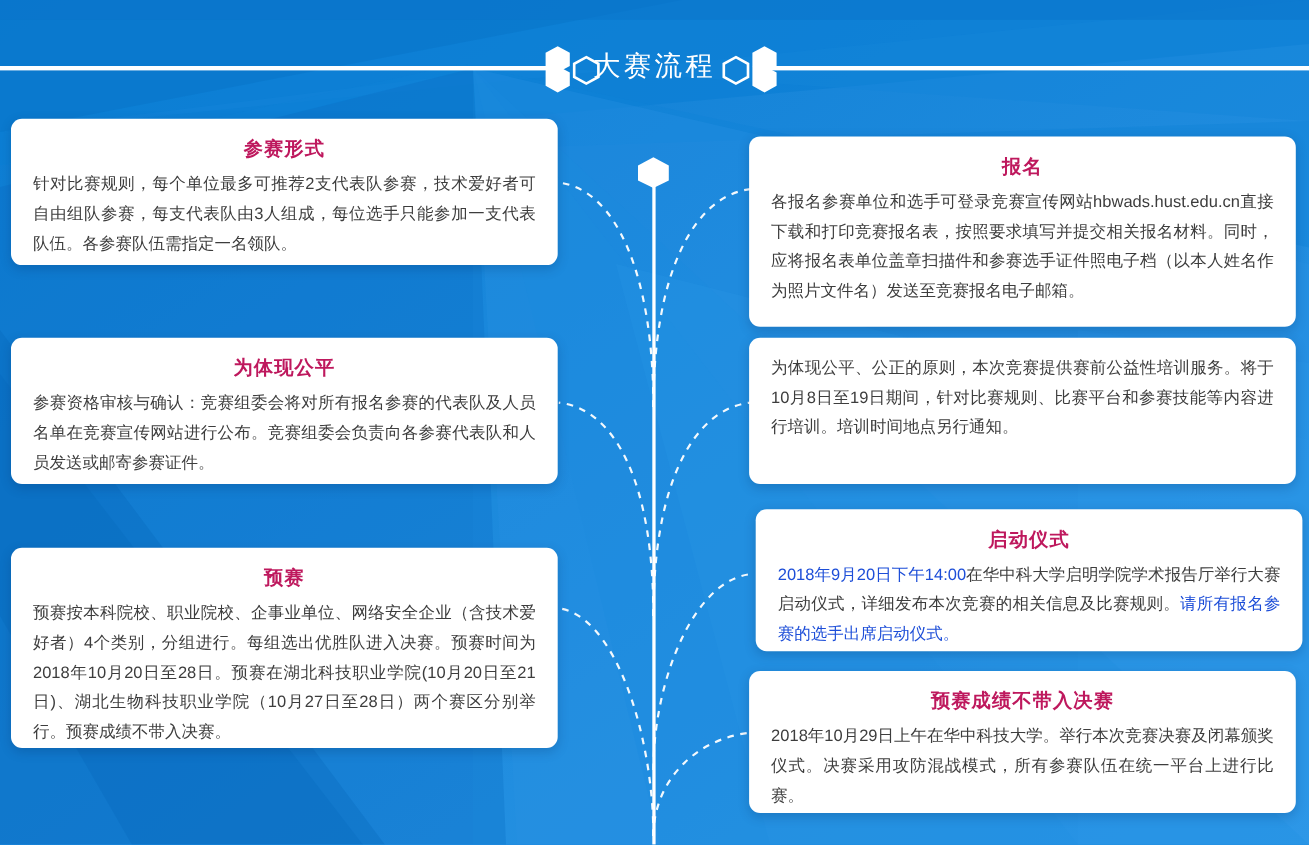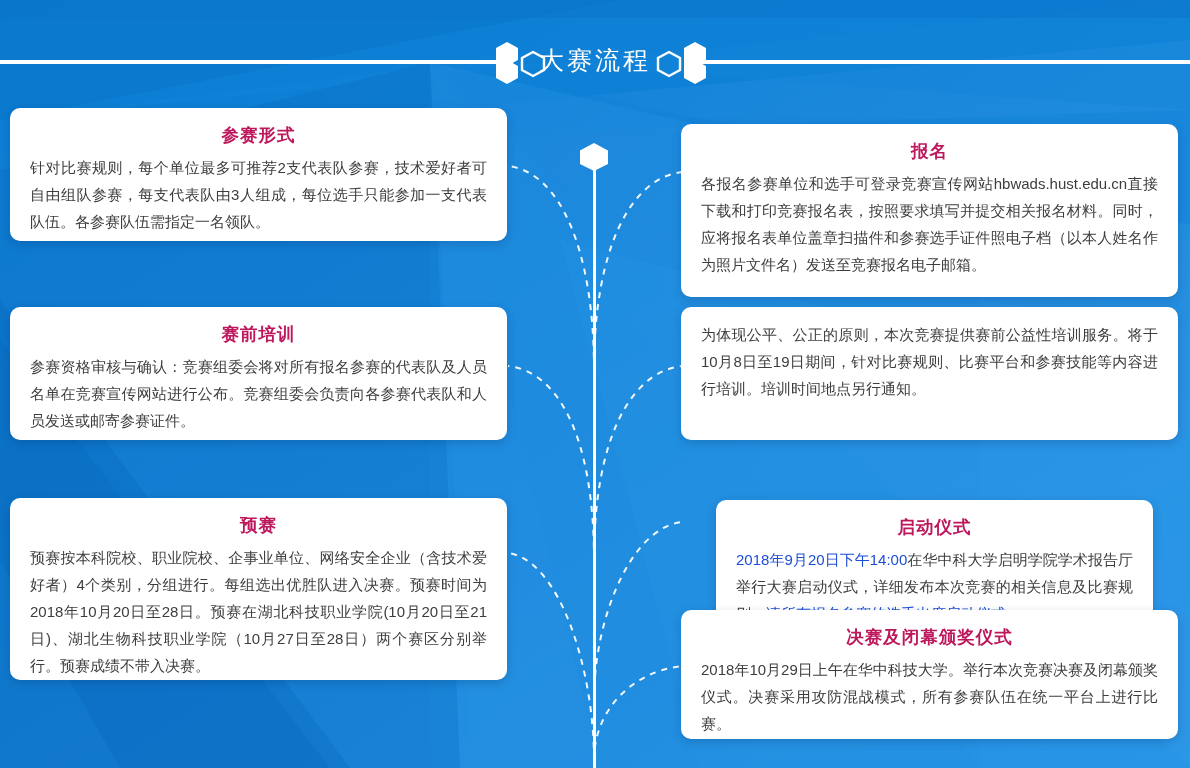--- a/index.html
+++ b/index.html
@@ -122,21 +122,21 @@
   }
   .card-body b { font-weight: normal; color: #1d4ed8; }
 
   
   .card-l1 { left: 10px;  top: 108px; width: 497px; height: 133px; }
   .card-l2 { left: 10px;  top: 307px; width: 497px; height: 133px; }
   .card-l3 { left: 10px;  top: 498px; width: 497px; height: 182px; }
   
   .card-r1 { left: 681px; top: 124px; width: 497px; height: 173px; }
   .card-r2 { left: 681px; top: 307px; width: 497px; height: 133px; }
-  .card-r3 { left: 716px; top: 463px; width: 437px; height: 129px; margin-top: 37px; }
+  .card-r3 { left: 687px; top: 463px; width: 497px; height: 129px; }
   .card-r4 { left: 681px; top: 610px; width: 497px; height: 129px; }
 </style>
 </head>
 <body>
 
 <div id="stage">
 
   <svg class="bg-svg" viewBox="0 0 1190 768" preserveAspectRatio="none">
     <defs>
       <linearGradient id="g1" x1="0" y1="0" x2="1" y2="1">
@@ -195,21 +195,21 @@
       <path d="M594,760 C594,712 630,672 682,666"></path>
     </g>
   </svg>
 
   <div class="card card-l1">
     <div class="card-title">参赛形式</div>
     <div class="card-body">针对比赛规则，每个单位最多可推荐2支代表队参赛，技术爱好者可自由组队参赛，每支代表队由3人组成，每位选手只能参加一支代表队伍。各参赛队伍需指定一名领队。</div>
   </div>
 
   <div class="card card-l2">
-    <div class="card-title">赛前培训</div>
+    <div class="card-title">为体现公平</div>
     <div class="card-body">参赛资格审核与确认：竞赛组委会将对所有报名参赛的代表队及人员名单在竞赛宣传网站进行公布。竞赛组委会负责向各参赛代表队和人员发送或邮寄参赛证件。</div>
   </div>
 
   <div class="card card-l3">
     <div class="card-title">预赛</div>
     <div class="card-body">预赛按本科院校、职业院校、企事业单位、网络安全企业（含技术爱好者）4个类别，分组进行。每组选出优胜队进入决赛。预赛时间为2018年10月20日至28日。预赛在湖北科技职业学院(10月20日至21日)、湖北生物科技职业学院（10月27日至28日）两个赛区分别举行。预赛成绩不带入决赛。</div>
   </div>
 
   <div class="card card-r1">
     <div class="card-title">报名</div>
@@ -219,17 +219,17 @@
   <div class="card card-r2">
     <div class="card-body">为体现公平、公正的原则，本次竞赛提供赛前公益性培训服务。将于10月8日至19日期间，针对比赛规则、比赛平台和参赛技能等内容进行培训。培训时间地点另行通知。</div>
   </div>
 
   <div class="card card-r3">
     <div class="card-title">启动仪式</div>
     <div class="card-body"><b>2018年9月20日下午14:00</b><span>在华中科大学启明学院学术报告厅举行大赛启动仪式，详细发布本次竞赛的相关信息及比赛规则。</span><b>请所有报名参赛的选手出席启动仪式。</b></div>
   </div>
 
   <div class="card card-r4">
-    <div class="card-title">决赛及闭幕颁奖仪式</div>
+    <div class="card-title">预赛成绩不带入决赛</div>
     <div class="card-body">2018年10月29日上午在华中科技大学。举行本次竞赛决赛及闭幕颁奖仪式。决赛采用攻防混战模式，所有参赛队伍在统一平台上进行比赛。</div>
   </div>
 
 </div>
 
 </body></html>

